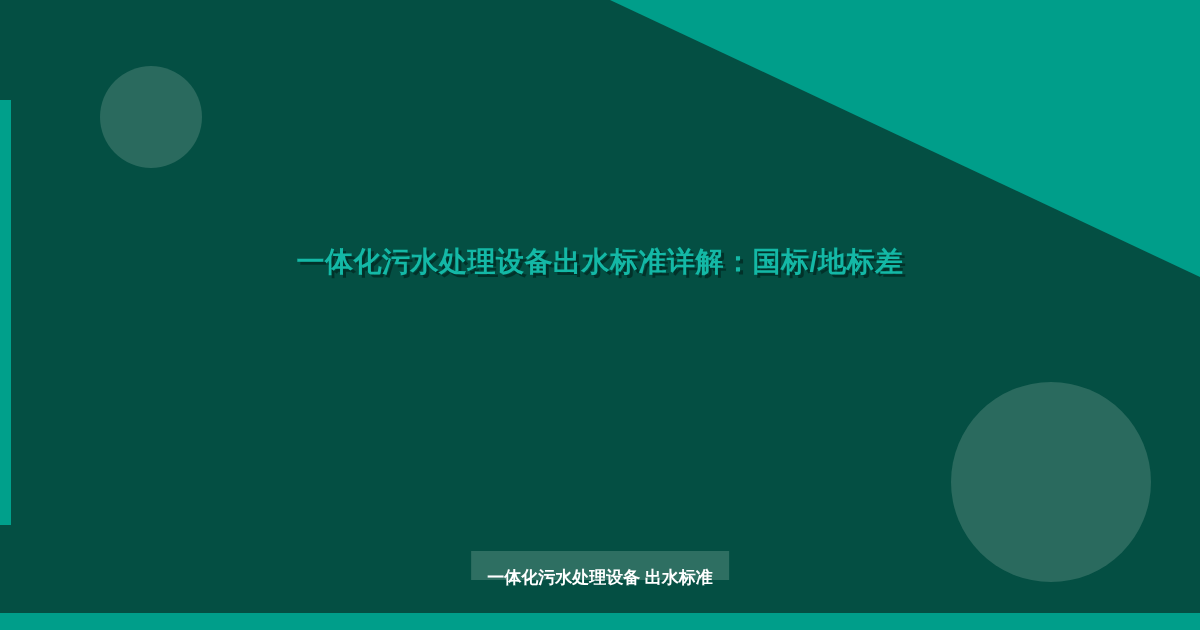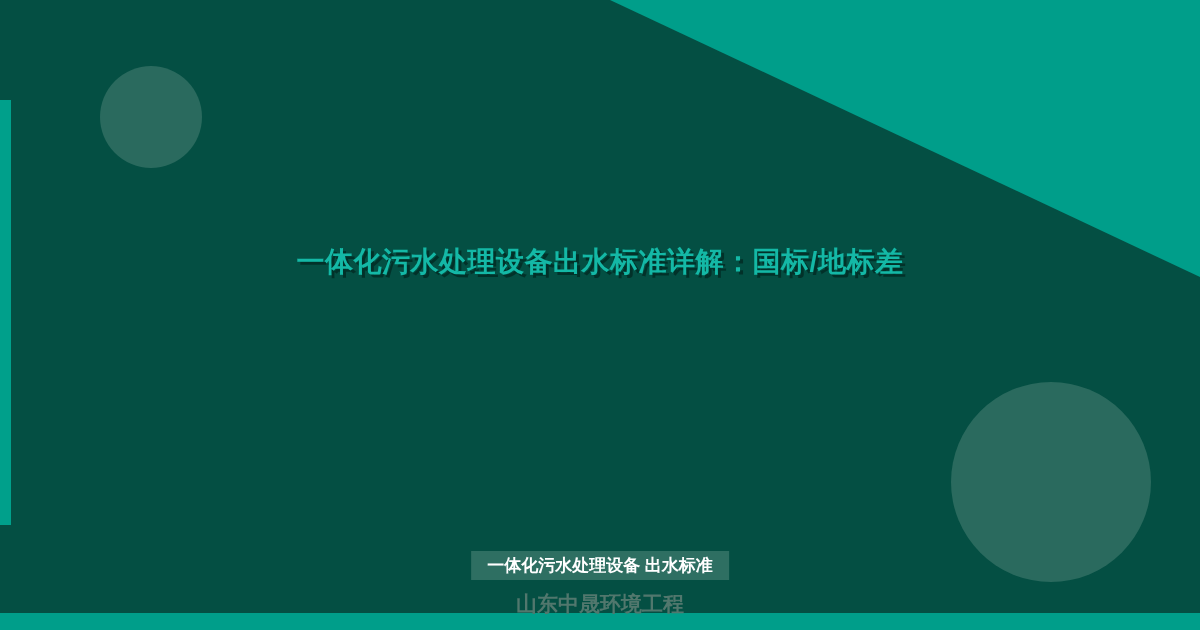--- a/index.html
+++ b/index.html
@@ -92,21 +92,21 @@
     position: absolute;
     left: 50%;
     transform: translateX(-50%);
     top: 551px;
     background: #2e6f62;
     color: #ffffff;
     font-size: 17px;
     font-weight: bold;
     line-height: 29px;
     height: 29px;
-    padding: 0 16px;
+    padding: 12px 16px;
     white-space: nowrap;
     box-sizing: border-box;
   }
 
   .brand-line {
     position: absolute;
     left: 0;
     right: 0;
     top: 591px;
     text-align: center;
@@ -131,15 +131,14 @@
 
   <div class="left-accent-bar"></div>
   <div class="bottom-accent-bar"></div>
 
   <div class="title-block">
     <span class="title-line">一体化污水处理设备出水标准详解：国标/地标差</span>
   </div>
 
   <div class="tagline-pill">一体化污水处理设备 出水标准</div>
 
-  <div class="brand-line">山东中晟环境工程</div>
 
 </div>
 
 </body></html>

